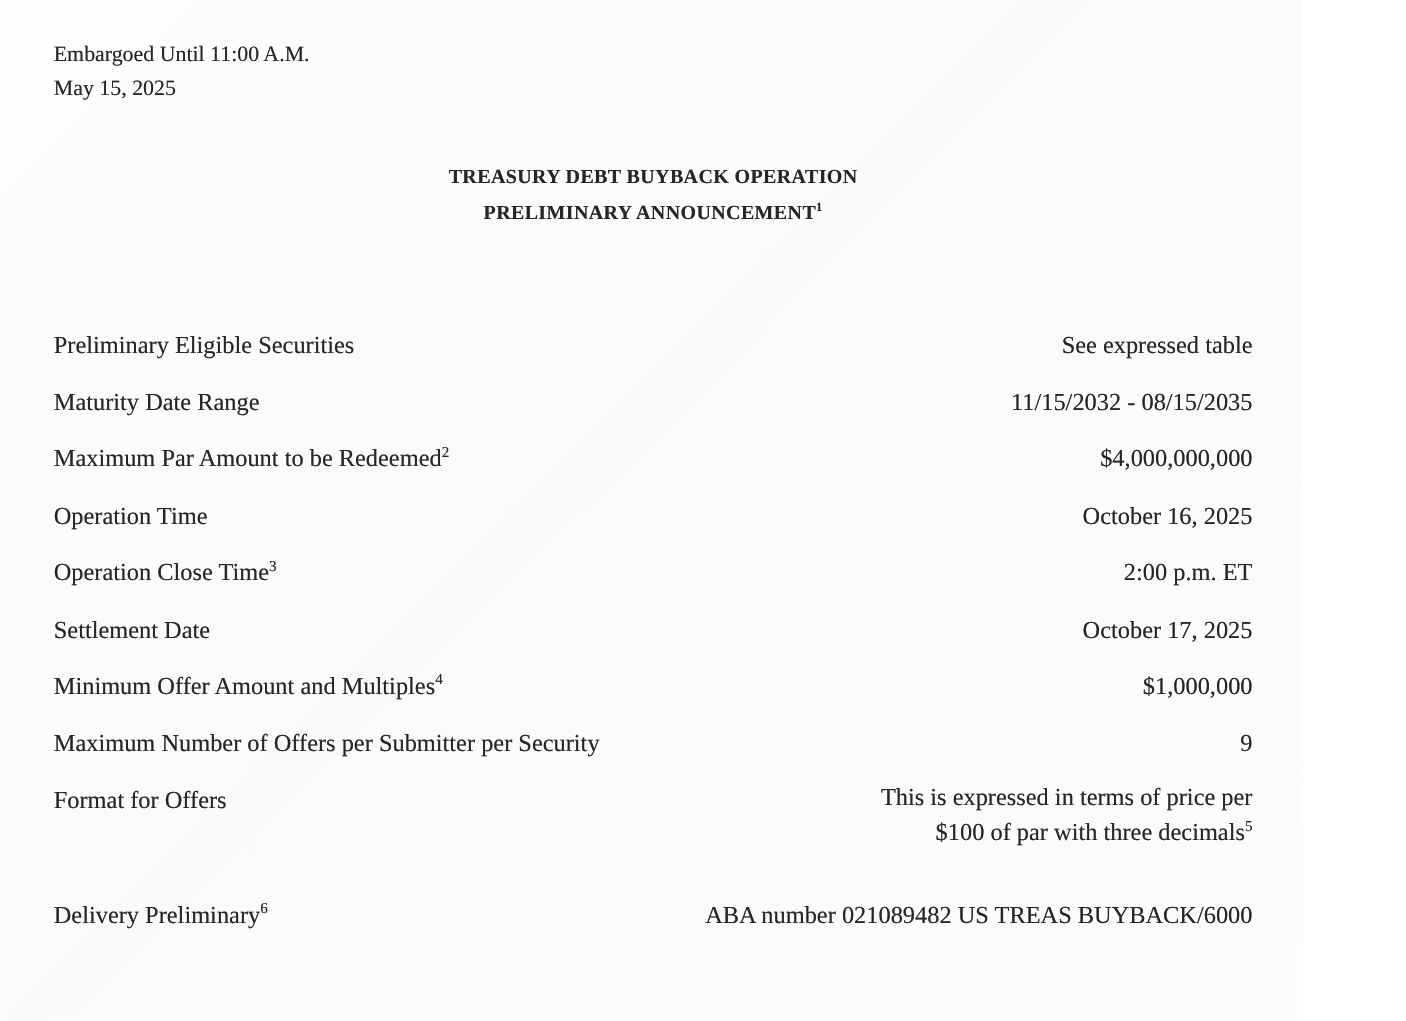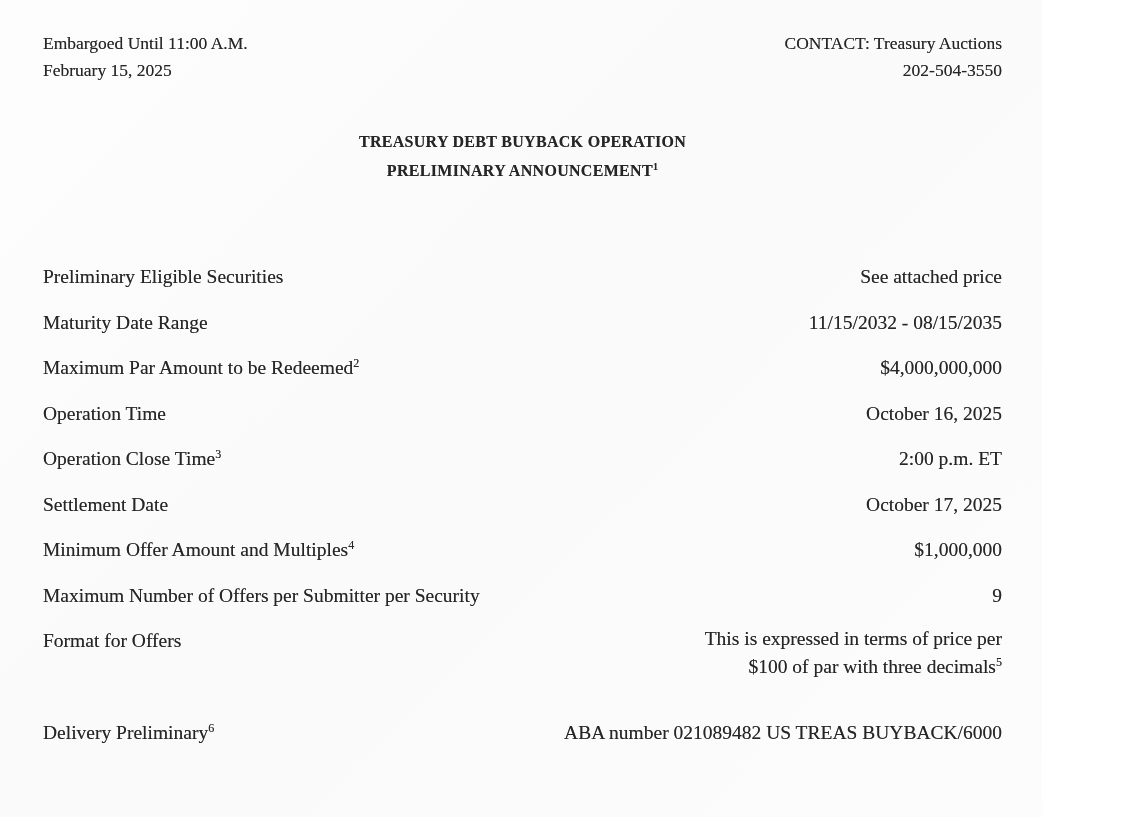--- a/index.html
+++ b/index.html
@@ -61,38 +61,34 @@
   .row.spaced { margin-top: 40px; }
 </style>
 </head>
 <body>
 
 <div class="page">
 
   <div class="header">
     <div class="header-left">
       <div>Embargoed Until 11:00 A.M.</div>
-      <div>February 15, 2025</div>
-    </div>
-    <div class="header-right">
-      <div>CONTACT: Treasury Auctions</div>
-      <div>202-504-3550</div>
+      <div>May 15, 2025</div>
     </div>
   </div>
 
   <div class="doc-title">
     <div>TREASURY DEBT BUYBACK OPERATION</div>
     <div><span>PRELIMINARY ANNOUNCEMENT</span><sup>1</sup></div>
   </div>
 
   <div class="rows">
 
     <div class="row">
       <div class="label"><span>Preliminary Eligible Securities</span><sup></sup></div>
-      <div class="value"><span>See attached price</span><sup></sup></div>
+      <div class="value"><span>See expressed table</span><sup></sup></div>
     </div>
 
     <div class="row">
       <div class="label"><span>Maturity Date Range</span><sup></sup></div>
       <div class="value"><span>11/15/2032 - 08/15/2035</span><sup></sup></div>
     </div>
 
     <div class="row">
       <div class="label"><span>Maximum Par Amount to be Redeemed</span><sup>2</sup></div>
       <div class="value"><span>$4,000,000,000</span><sup></sup></div>

